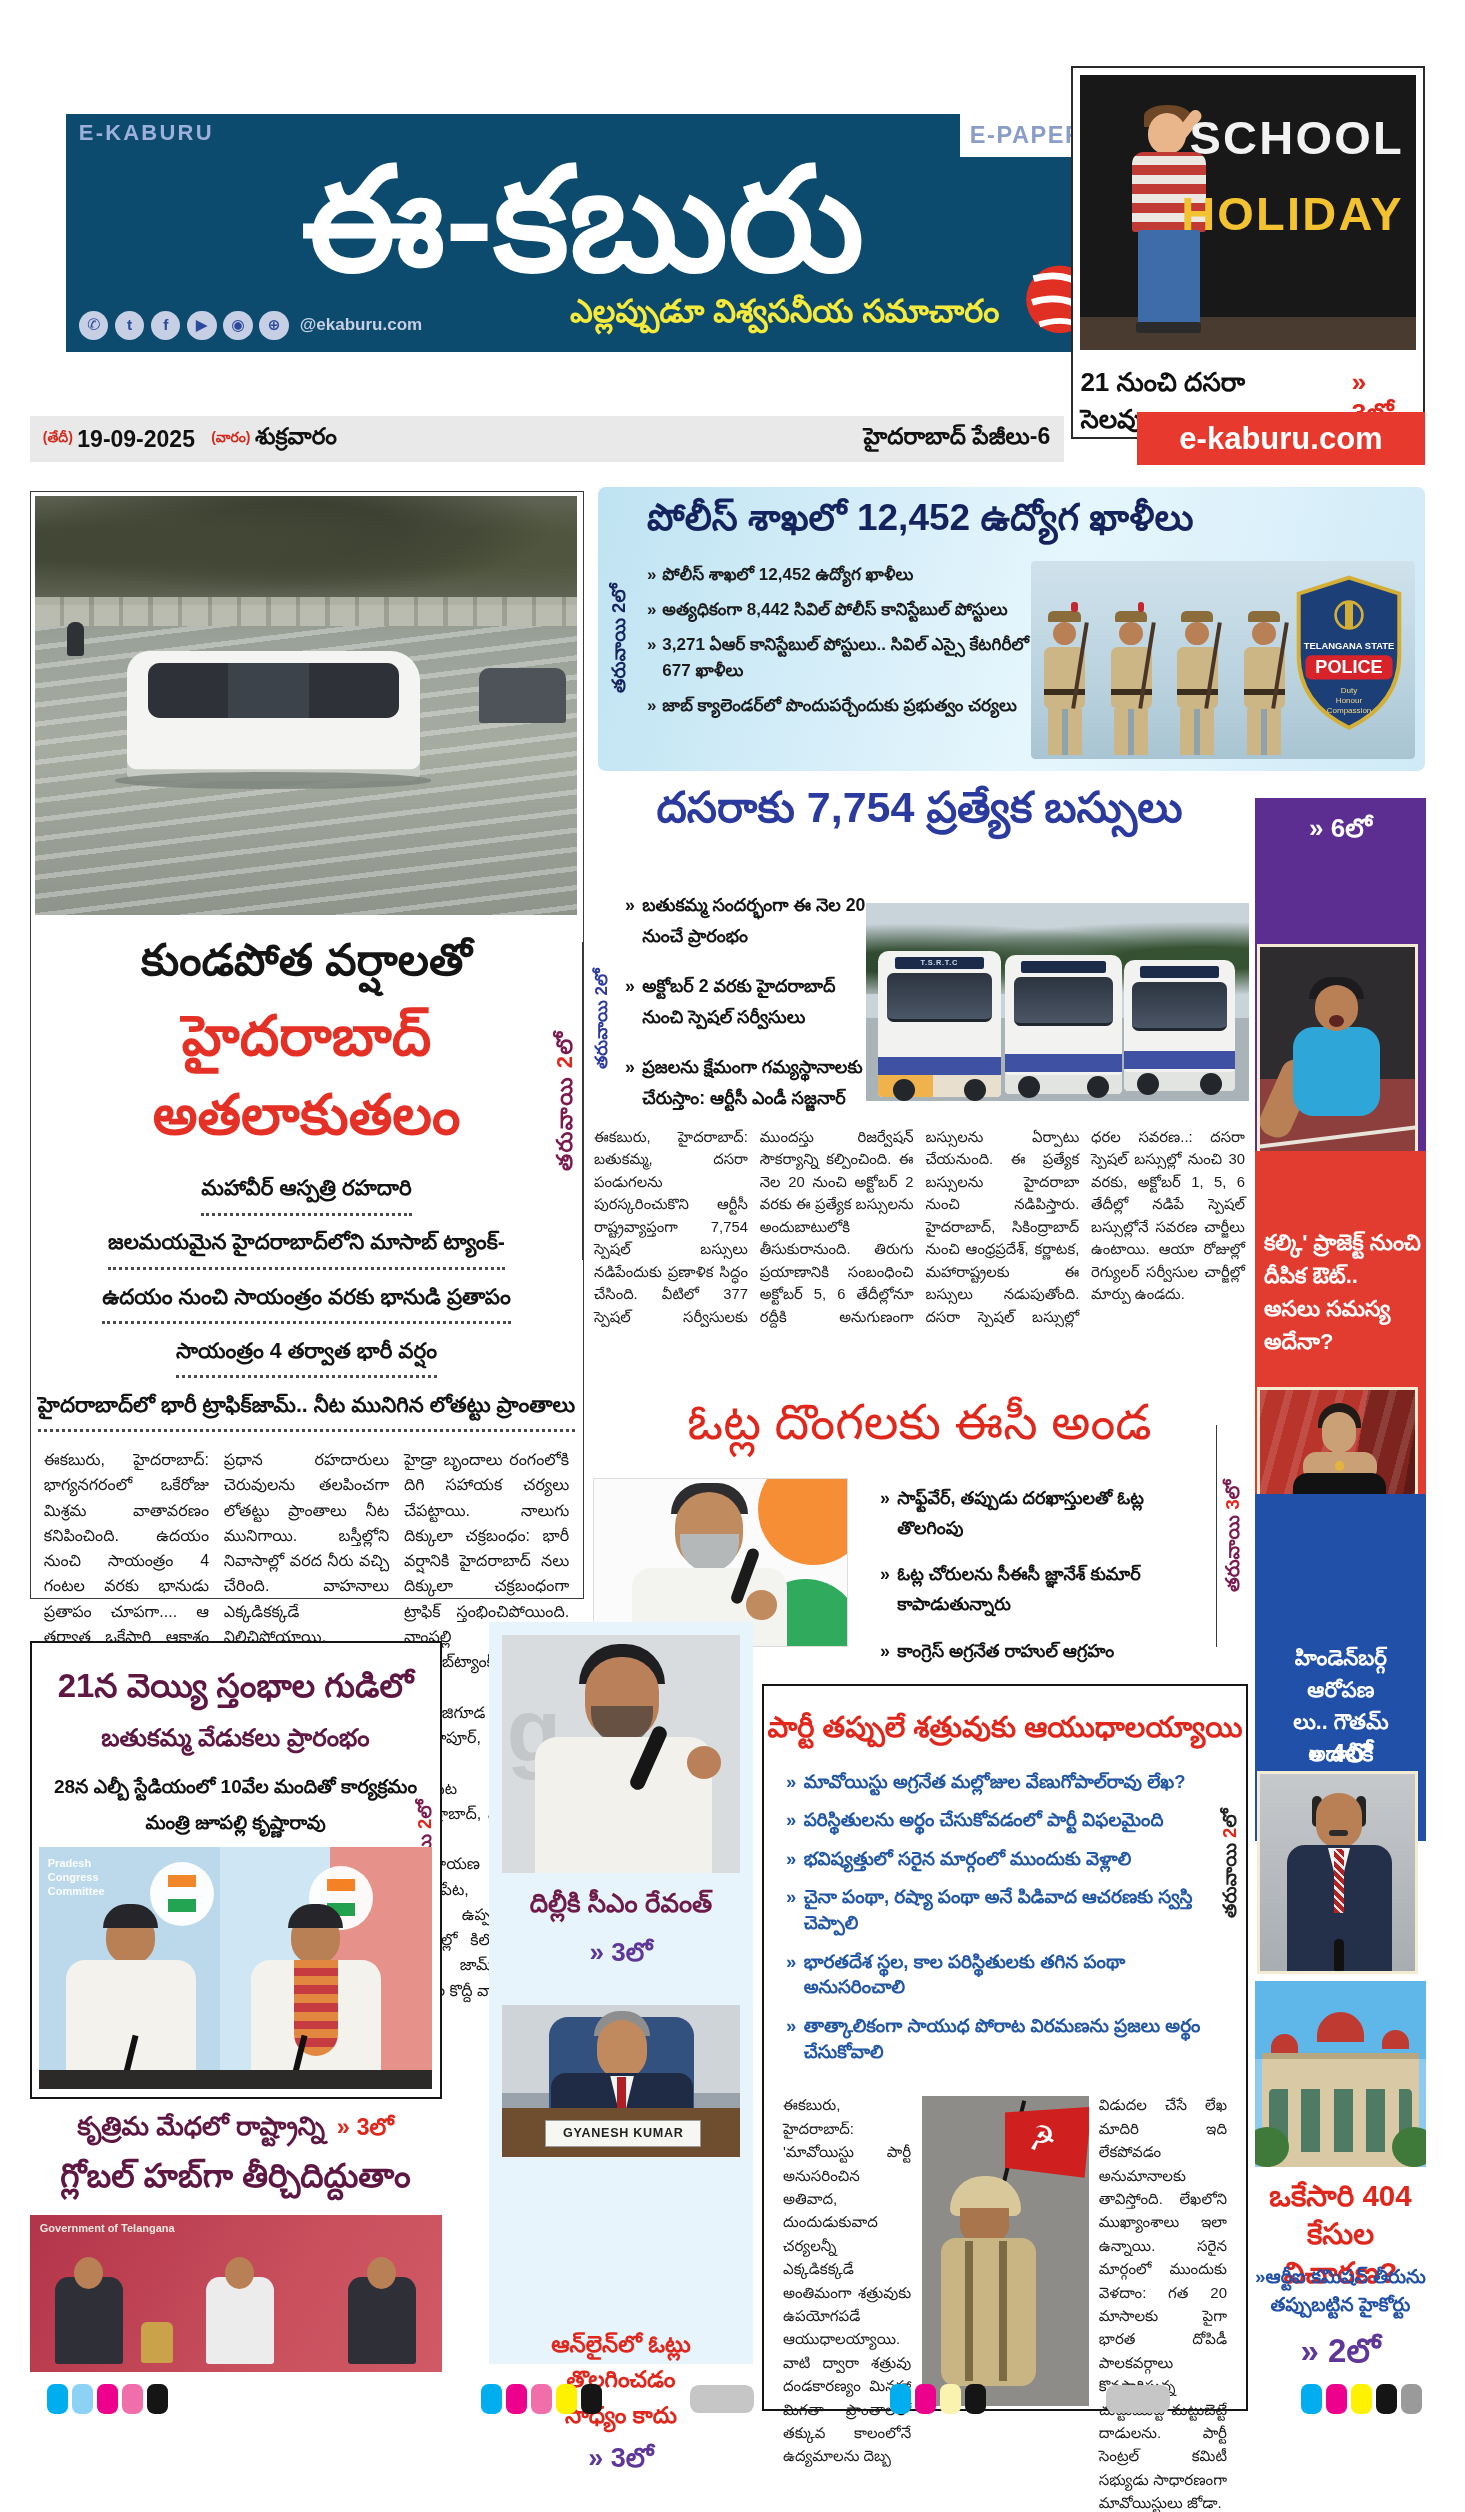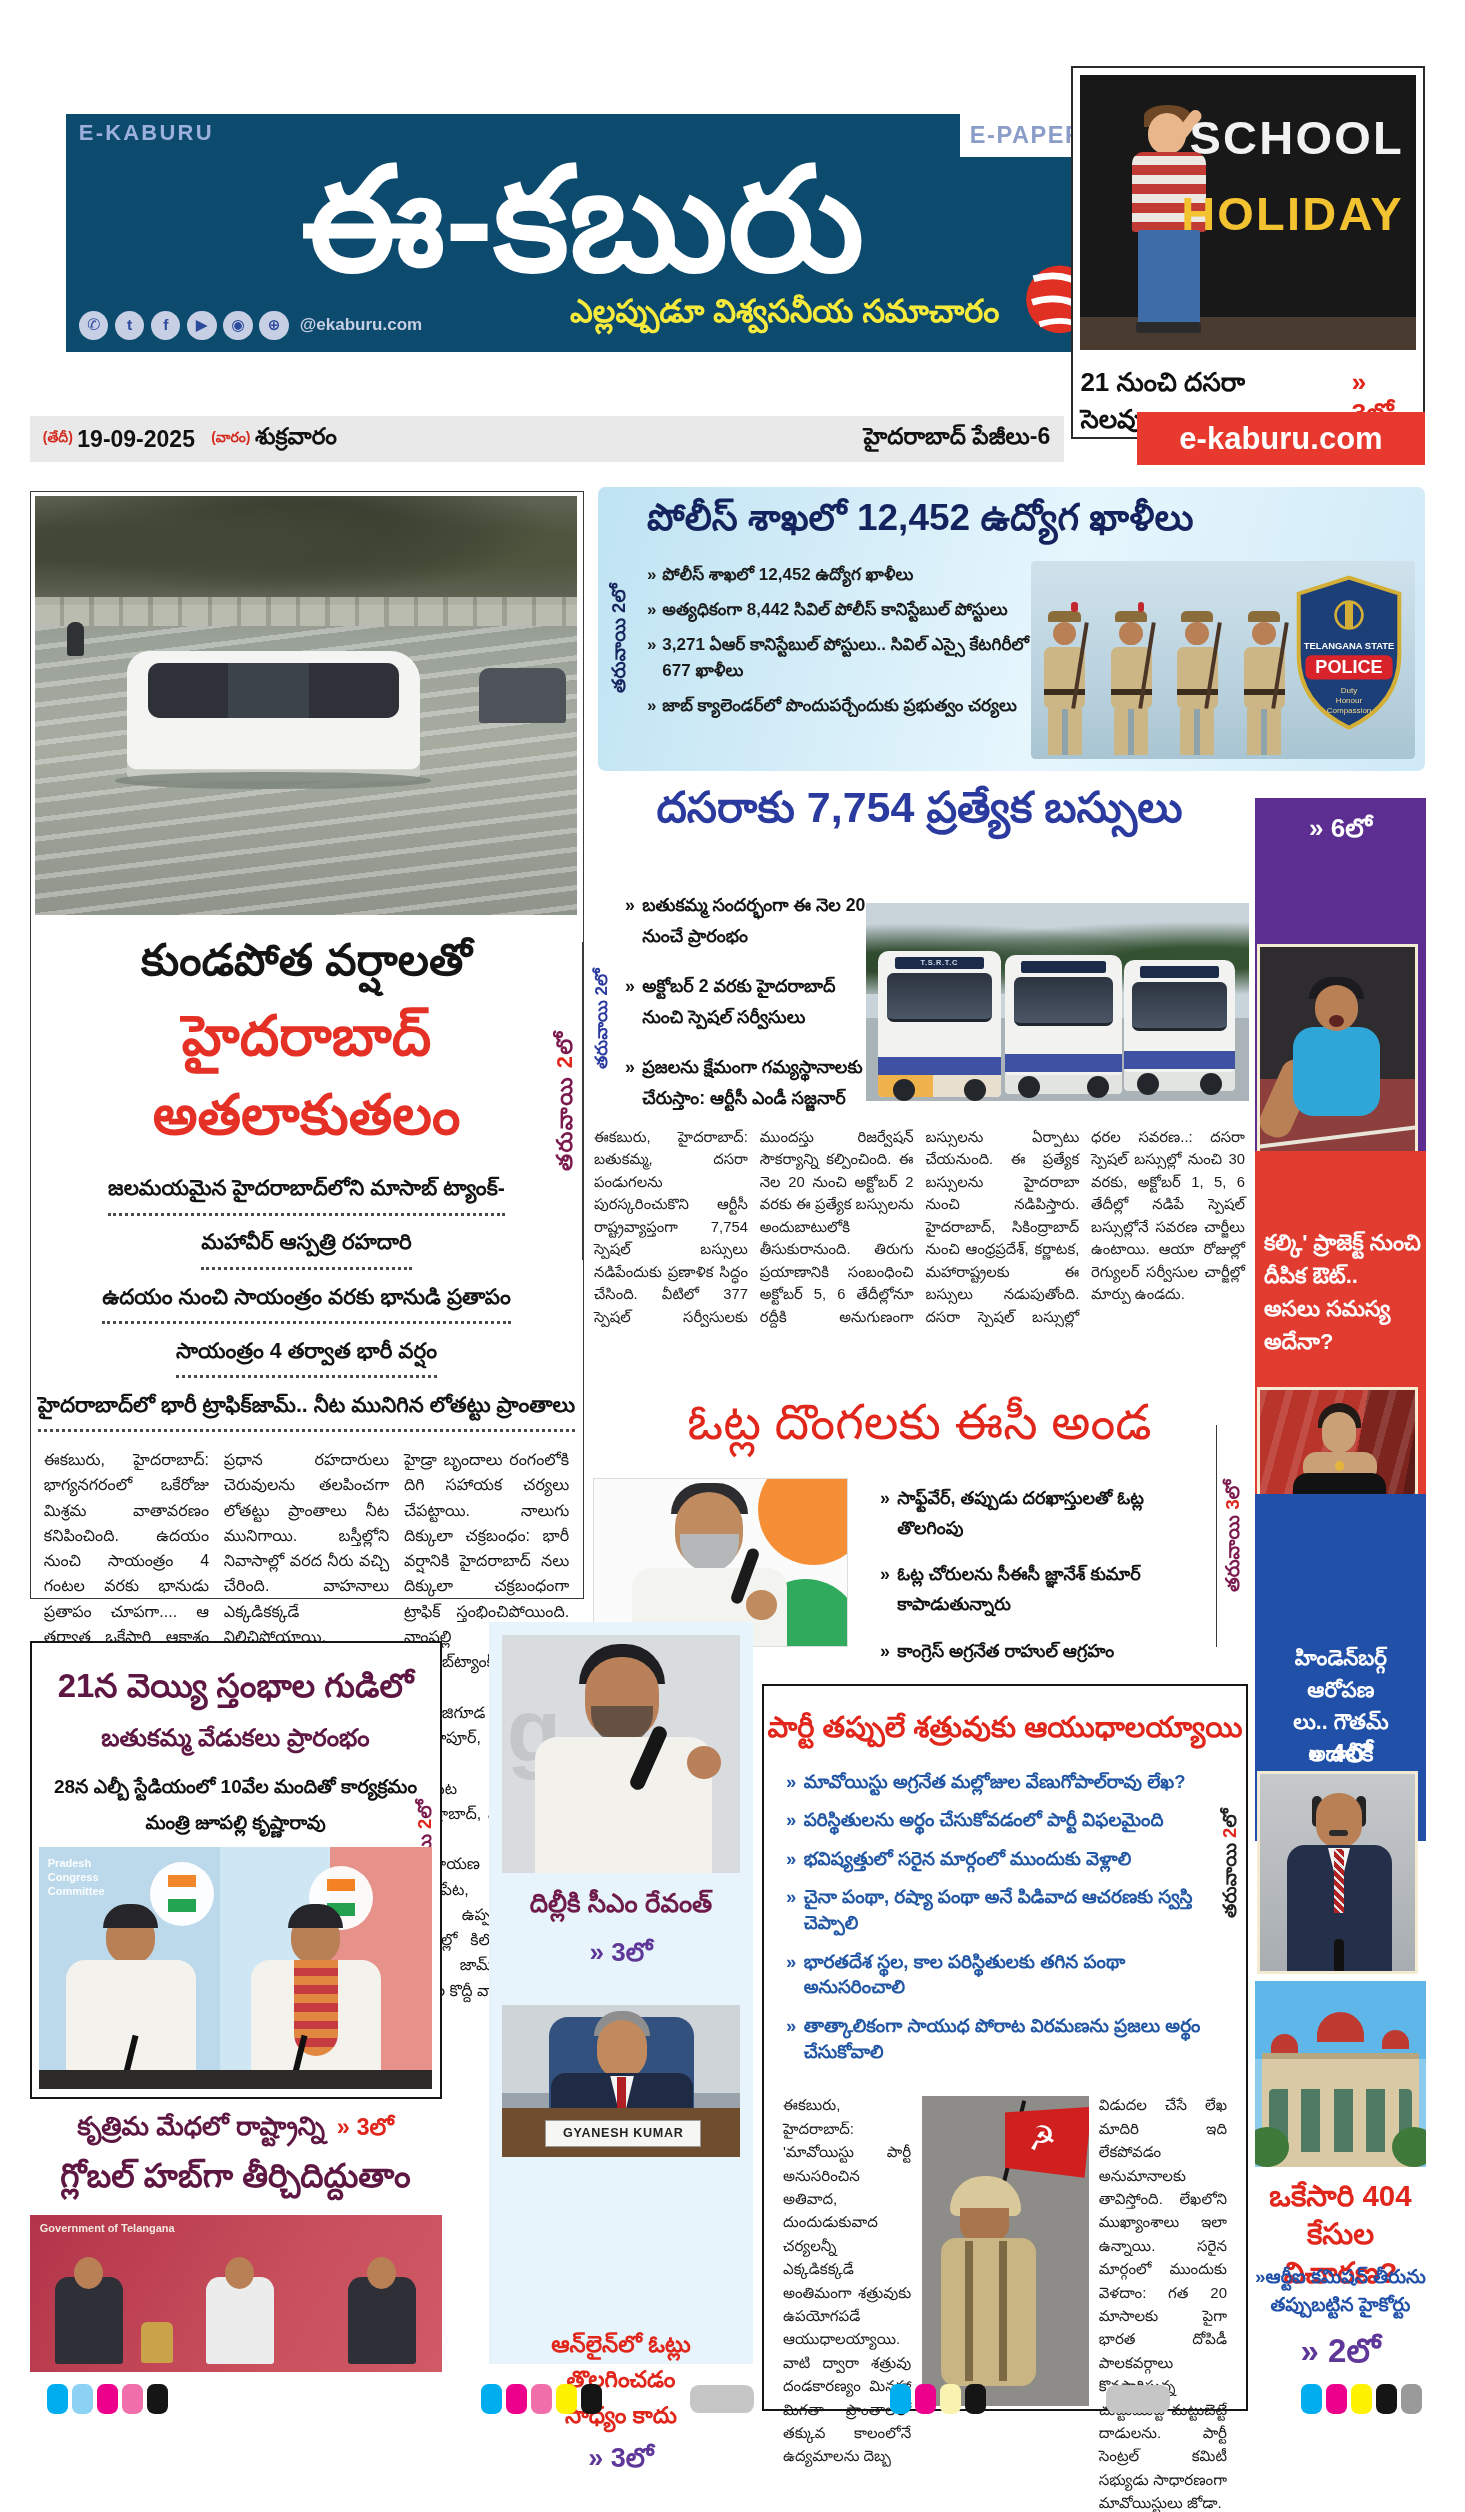--- a/index.html
+++ b/index.html
@@ -304,22 +304,22 @@
       <div class="water-glare"></div>
       <div class="person-dot"></div>
       <div class="car-white">
         <div class="glass"></div>
           <div class="waterline"></div>
       </div>
       <div class="car-dark"></div>
     </div>
     <div id="flood-kicker">కుండపోత వర్షాలతో</div>
     <div id="flood-headline">హైదరాబాద్ అతలాకుతలం</div>
+    <div class="flood-sub"><span>మహావీర్ ఆస్పత్రి రహదారి</span></div>
     <div class="flood-sub"><span>జలమయమైన హైదరాబాద్‌లోని మాసాబ్ ట్యాంక్-</span></div>
-    <div class="flood-sub"><span>మహావీర్ ఆస్పత్రి రహదారి</span></div>
     <div class="flood-sub"><span>ఉదయం నుంచి సాయంత్రం వరకు భానుడి ప్రతాపం</span></div>
     <div class="flood-sub"><span>సాయంత్రం 4 తర్వాత భారీ వర్షం</span></div>
     <div class="flood-sub"><span>హైదరాబాద్‌లో భారీ ట్రాఫిక్‌జామ్.. నీట మునిగిన లోతట్టు ప్రాంతాలు</span></div>
     <div id="flood-body"><span>ఈకబురు, హైదరాబాద్: భాగ్యనగరంలో ఒకేరోజు మిశ్రమ వాతావరణం కనిపించింది. ఉదయం నుంచి సాయంత్రం 4 గంటల వరకు భానుడు ప్రతాపం చూపగా.... ఆ తర్వాత ఒకేసారి ఆకాశం మేఘావృతమై వరుణ దేవుడు విశ్వరూపం ప్రదర్శించాడు. భారీ వర్షానికి హైదరాబాద్ అతలాకుతలమైంది. గురువారం గంటన్నర పాటు కురిసిన కుండపోత వర్షానికి నగర జీవనం కకావికలమైంది. ఆకాశానికి చిల్లు పడినట్లు వర్షం పడింది. అత్యధికంగా పాతబస్తీ బహదూర్‌పురాలోని జూపార్క్ వద్ద 8.6 సెం.మీ. వర్షపాతం నమోదైంది.</span> <span>ప్రధాన రహదారులు చెరువులను తలపించగా లోతట్టు ప్రాంతాలు నీట మునిగాయి. బస్తీల్లోని నివాసాల్లో వరద నీరు వచ్చి చేరింది. వాహనాలు ఎక్కడికక్కడే నిలిచిపోయాయి. సాయంత్రం వేళ విద్యాసంస్థలు వదలడంతో విద్యార్థులు, డ్యూటీలు ముగించుకొని ఇంటిదారి పట్టిన ఉద్యోగులు ట్రాఫిక్‌లో గంటల కొద్దీ నరక యాతన పడ్డారు. వరద ఉధృతికి రోడ్లపై అడుగు పెడితే కొట్టుకుపోయే పరిస్థితి ఏర్పడింది. కొన్ని ప్రాంతాల్లో రోడ్ల పక్కన నిలిపిన ఆటోలు, ద్విచక్ర వాహనాలు వరదలో కొట్టుకొని పోయాయి. జీహెచ్ఎంసీ, జలమండలి, పోలీసు,</span> <span>హైడ్రా బృందాలు రంగంలోకి దిగి సహాయక చర్యలు చేపట్టాయి. నాలుగు దిక్కులా చక్రబంధం: భారీ వర్షానికి హైదరాబాద్ నలు దిక్కులా చక్రబంధంగా ట్రాఫిక్ స్తంభించిపోయింది. నాంపల్లి నుంచి మాసాబ్‌ట్యాంక్, లక్డీకాపూల్ నుంచి ఖైరతాబాద్, సోమాజిగూడ నుంచి మియాపూర్, సచివాలయం నుంచి ట్యాంక్‌బండ్, బేగంపేట నుంచి సికింద్రాబాద్, మెహిదీపట్నం నుంచి రాయదుర్గం, చాంద్రాయణ గుట్ట నుంచి మలక్‌పేట, ఎల్బీనగర్ నుంచి ఉప్పల్ తదితర మార్గాల్లో కిలోమీటర్ల కొద్దీ ట్రాఫిక్ జామ్ అయింది. గంటల కొద్దీ వాహనదా</span></div>
     <div id="flood-cont"><span class="u"><span>తరువాయి </span><span class="contnum">2</span><span>లో</span></span></div>
     <div class="abs vert" id="flood-vert">
         <span class="nowrap"><span>తరువాయి </span><span class="contnum">2</span><span>లో</span></span>
       </div>
   </div>
 

